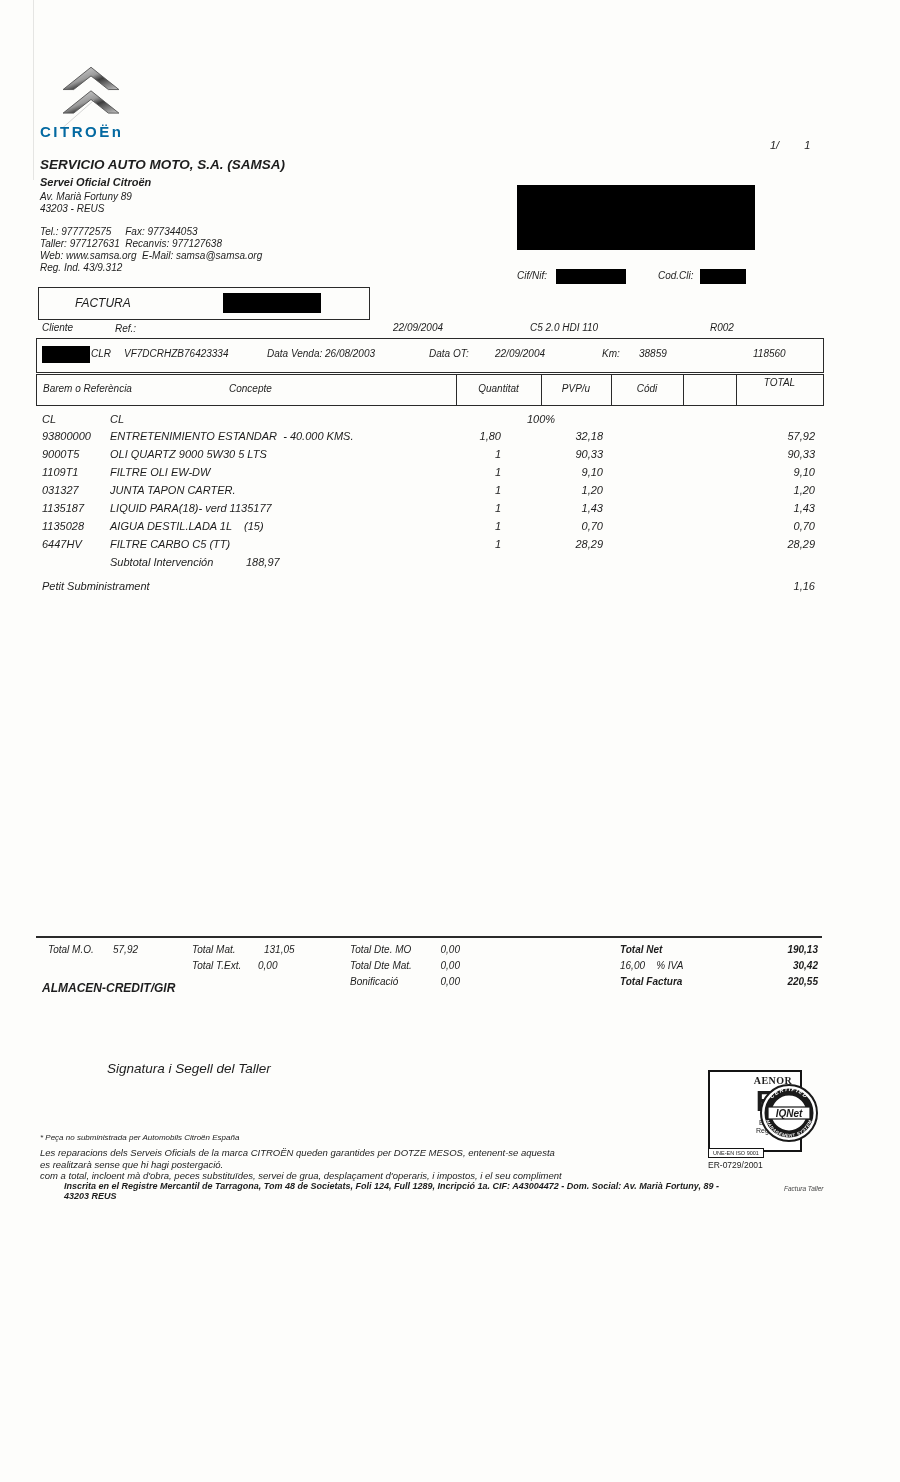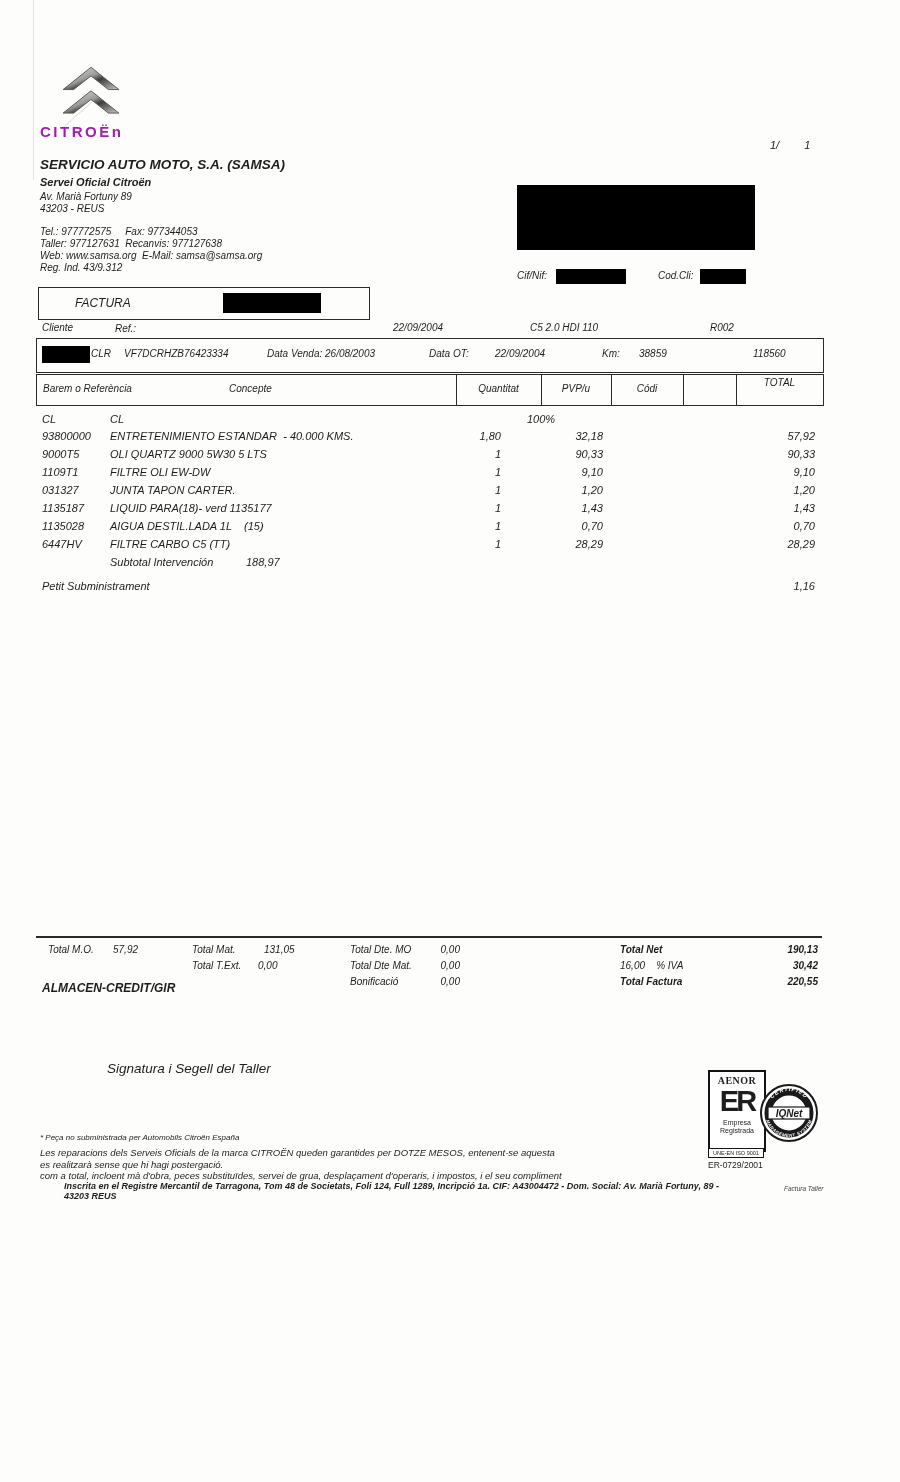--- a/index.html
+++ b/index.html
@@ -22,21 +22,21 @@
   .box{border:1.6px solid #2a2a2a;}
   .vline{position:absolute;top:0;bottom:0;width:1.4px;background:#2a2a2a;}
   .f10{font-size:10px;}
   .f11{font-size:10px;}
   .row-item span{position:absolute;font-size:11px;}
   .cell-ref{left:6px;}
   .cell-concept{left:74px;white-space:pre;}
   .cell-qty{left:380px;width:85px;text-align:right;}
   .cell-pvp{left:470px;width:97px;text-align:right;}
   .cell-total{left:664px;width:115px;text-align:right;}
-  .wordmark{font-weight:bold;letter-spacing:2.5px;font-style:normal;color:#a21caf;}
+  .wordmark{font-weight:bold;letter-spacing:2.5px;font-style:normal;color:#0369a1;}
   .aenor-box{border:2px solid #141414;background:#fff;text-align:center;font-style:normal;}
   .scan-edge{position:absolute;left:33px;top:0;width:1px;height:180px;background:rgba(120,120,120,.18);}
 </style>
 </head>
 <body>
 
 <div class="page">
   <div class="scan-edge"></div>
 
   <svg class="abs" style="left:60px;top:66px;" width="62" height="62" viewBox="0 0 100 100">
@@ -210,21 +210,21 @@
   <div class="abs f11 b right" style="left:740px;top:944px;width:78px;">190,13</div>
   <div class="abs f11 pre" style="left:620px;top:960px;">16,00    % IVA</div>
   <div class="abs f11 b right" style="left:740px;top:960px;width:78px;">30,42</div>
   <div class="abs f11 b" style="left:620px;top:976px;">Total Factura</div>
   <div class="abs f11 b right" style="left:740px;top:976px;width:78px;">220,55</div>
 
   <div class="abs b" style="left:42px;top:981px;font-size:12px;">ALMACEN-CREDIT/GIR</div>
 
   <div class="abs" style="left:107px;top:1042px;font-size:13.5px;margin-top:19px;">Signatura i Segell del Taller</div>
 
-  <div class="abs aenor-box" style="left:708px;top:1070px;width:54px;height:78px;">
+  <div class="abs aenor-box" style="left:708px;top:1070px;width:54px;height:78px;padding-left:36px;">
     <div style="font-family:'Liberation Serif',serif;font-weight:bold;font-size:10px;margin-top:3px;letter-spacing:.5px;">AENOR</div>
     <div style="font-weight:bold;font-size:29px;line-height:29px;letter-spacing:-3px;margin-top:1px;">ER</div>
     <div style="font-size:7px;line-height:8px;margin-top:3px;">
       <span style="display:block;">Empresa</span>
       <span style="display:block;">Registrada</span>
     </div>
   </div>
   <div class="abs" style="left:708px;top:1148px;width:54px;border:1px solid #141414;font-size:5.5px;text-align:center;font-style:normal;padding:1px 0;background:#fff;">UNE-EN ISO 9001</div>
   <div class="abs" style="left:708px;top:1160px;width:60px;font-size:8.5px;font-style:normal;">ER-0729/2001</div>
 

